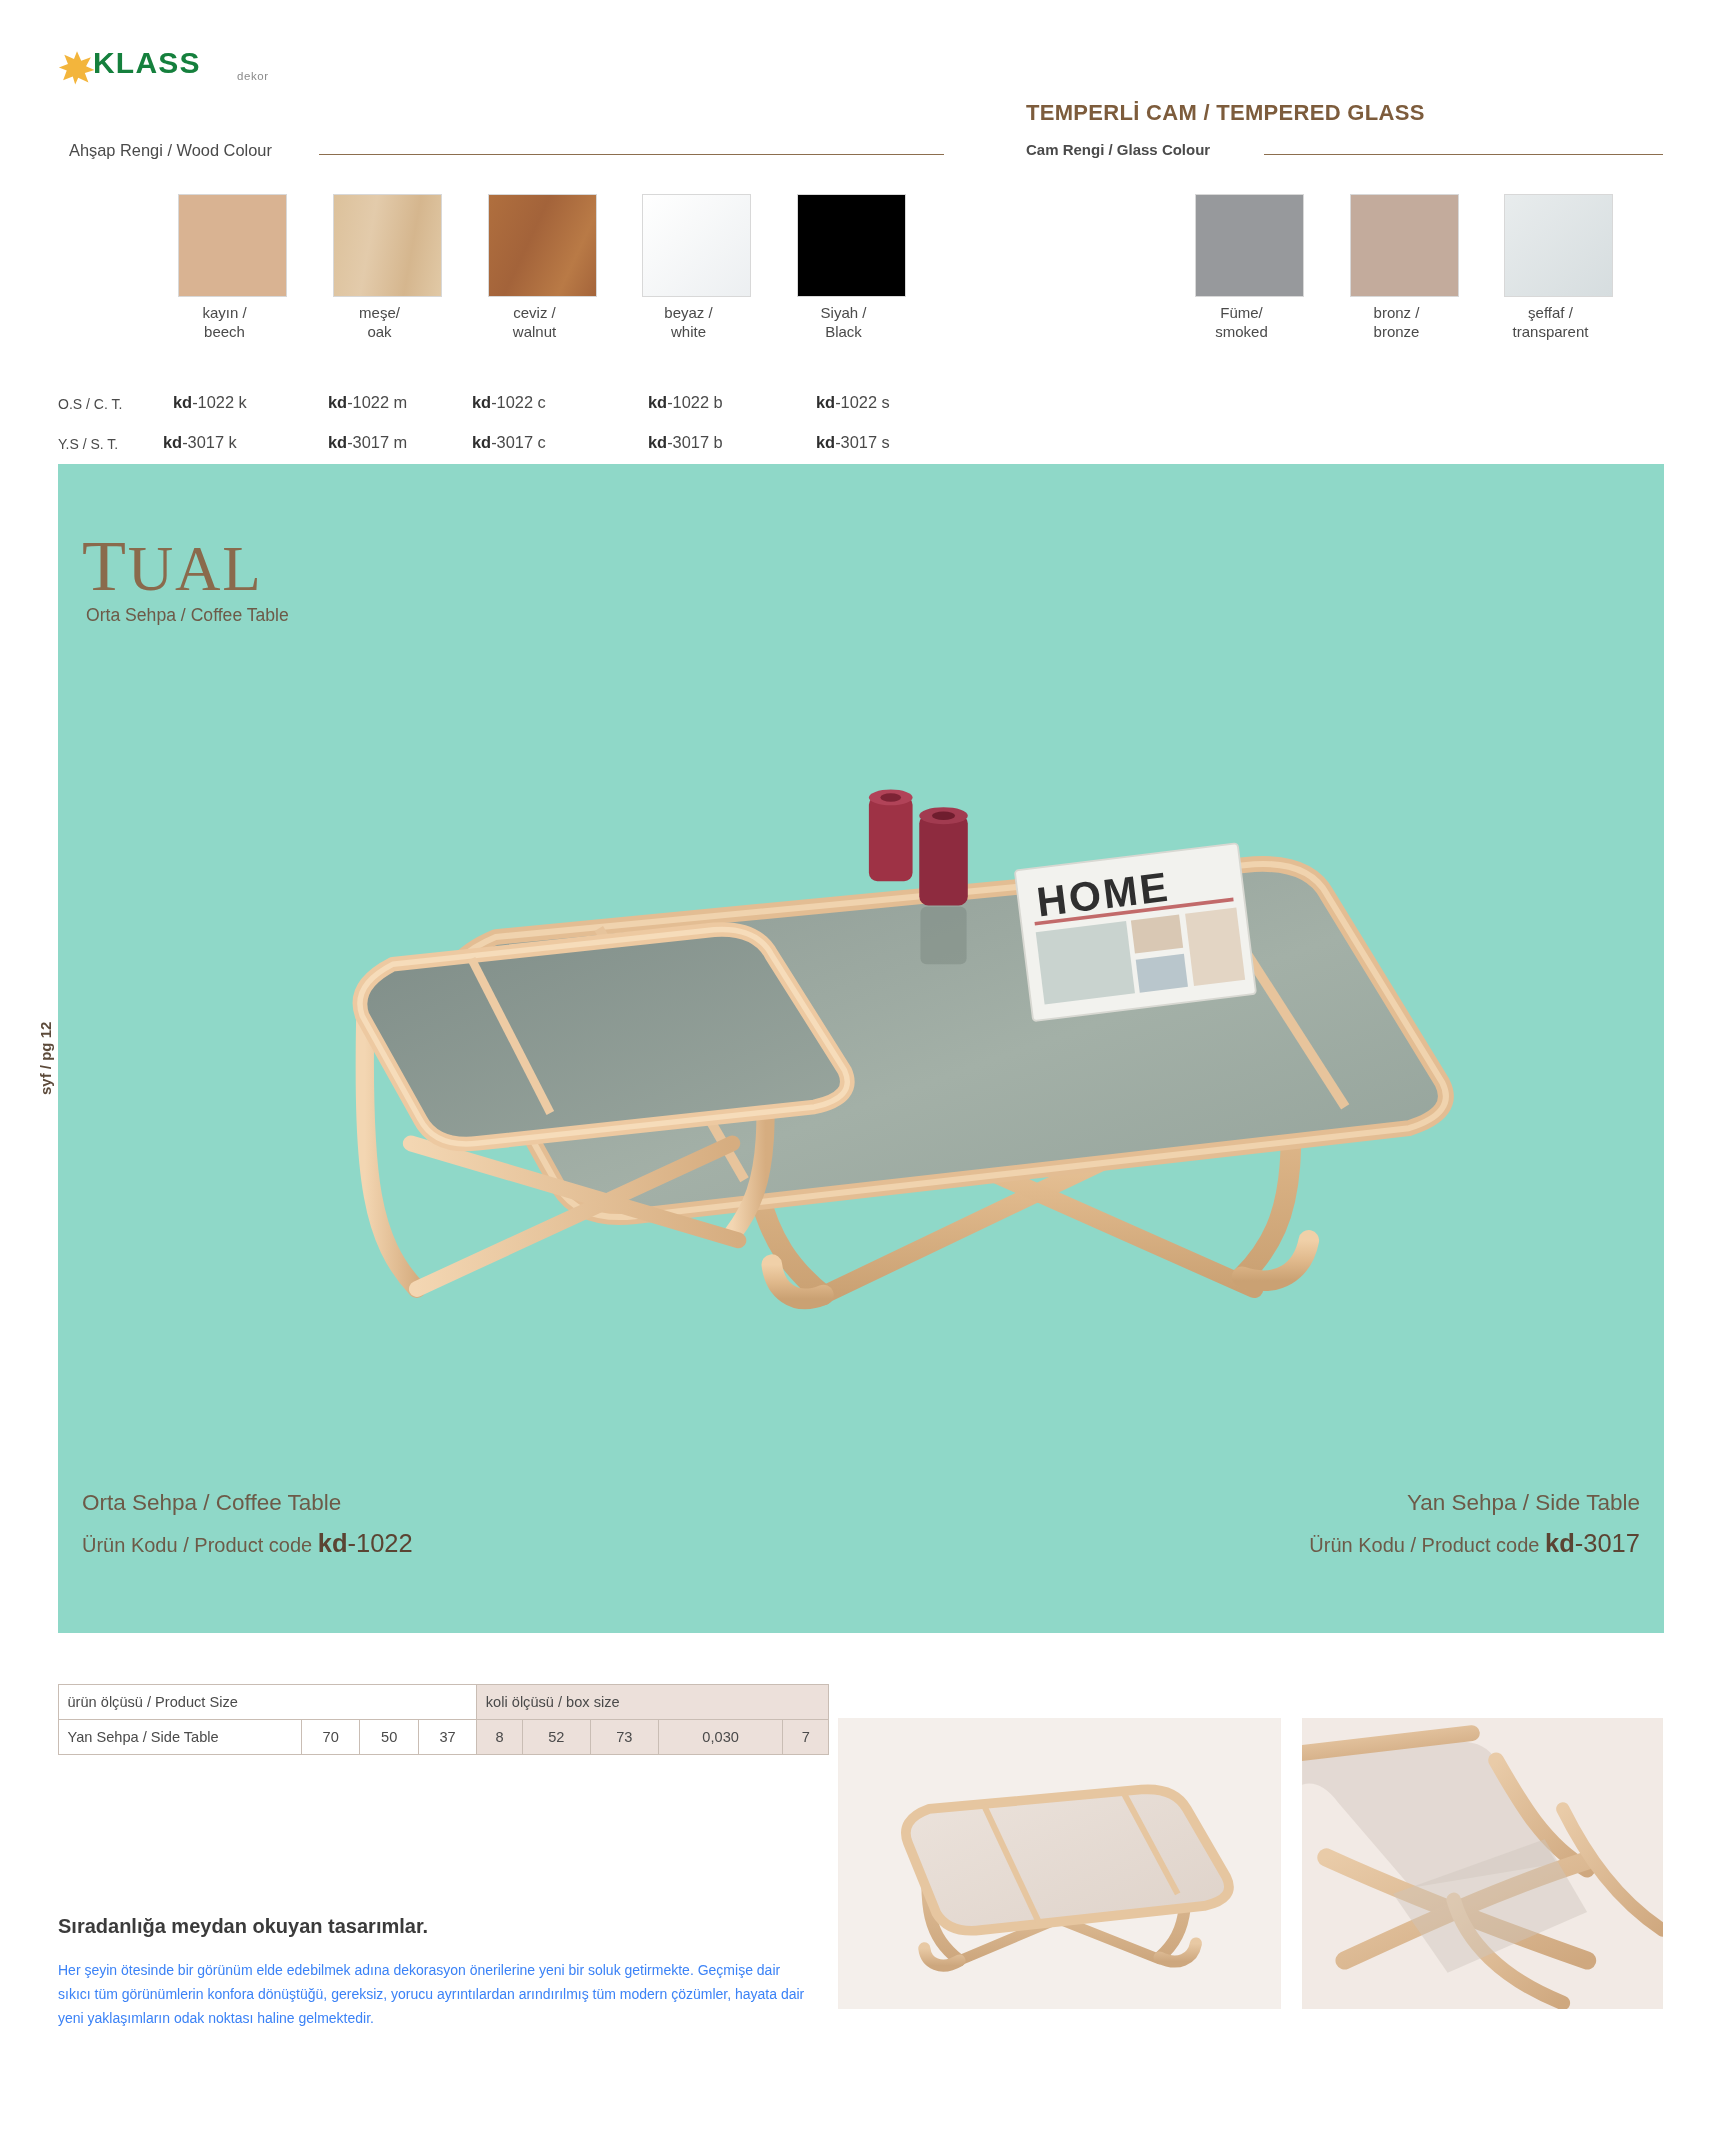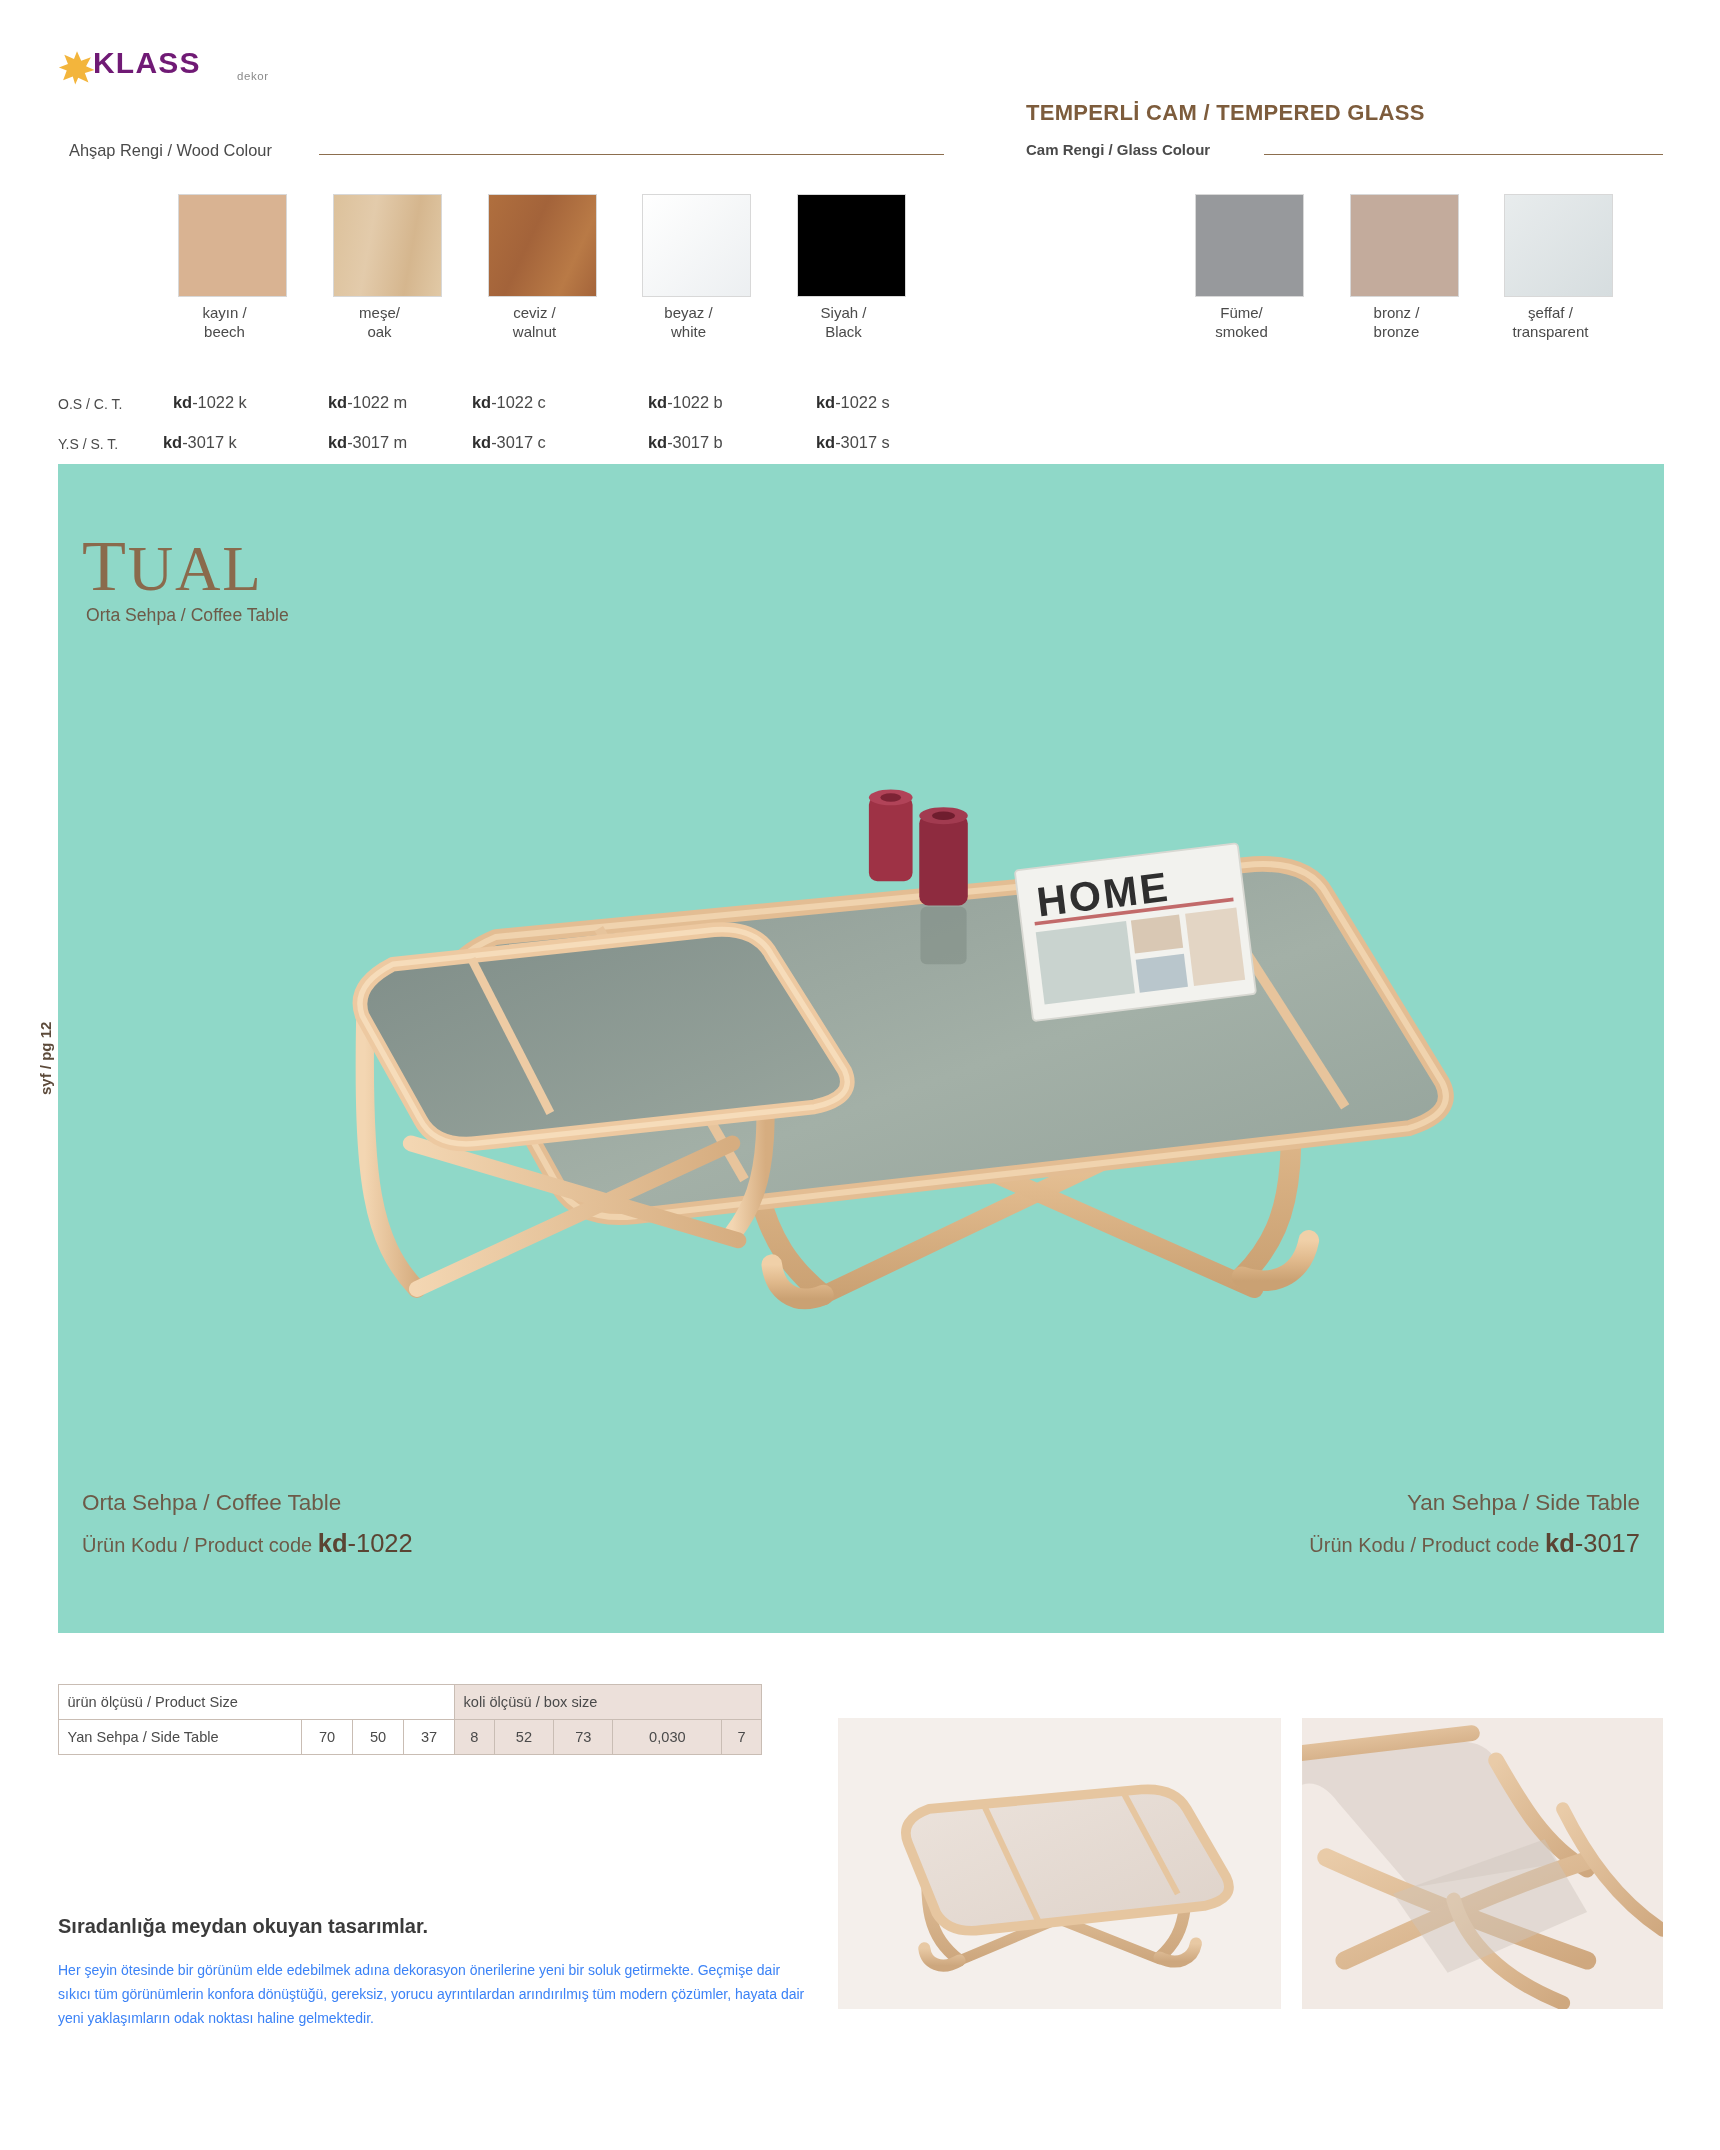--- a/index.html
+++ b/index.html
@@ -26,21 +26,21 @@
     position: absolute;
     left: 0; top: 3.6px;
     width: 38px; height: 35px;
   }
   .logo-text {
     position: absolute;
     left: 35px; top: 0px;
     font-size: 30px;
     font-weight: bold;
     letter-spacing: 1.2px;
-    color: #701a75;
+    color: #15803d;
     font-family: "Liberation Sans", sans-serif;
   }
   .logo-sub {
     position: absolute;
     left: 179px; top: 24px;
     font-size: 11.5px;
     color: #8a8a8a;
     letter-spacing: 0.6px;
   }
 
@@ -178,21 +178,21 @@
   .product-art {
     position: absolute;
     left: 152px; top: 291px;
     width: 1427px; height: 716px;
   }
 
   
   .sizes {
     position: absolute;
     left: 58px; top: 1684px;
-    width: 704px;
+    width: 771px;
     border-collapse: collapse;
     font-size: 14.6px;
     color: #4a4a4a;
     padding-left: 46px;
   }
   .sizes td, .sizes th {
     border: 0.6px solid #c9bdb4;
     padding: 6px 3.6px;
     text-align: center;
     font-weight: normal;

